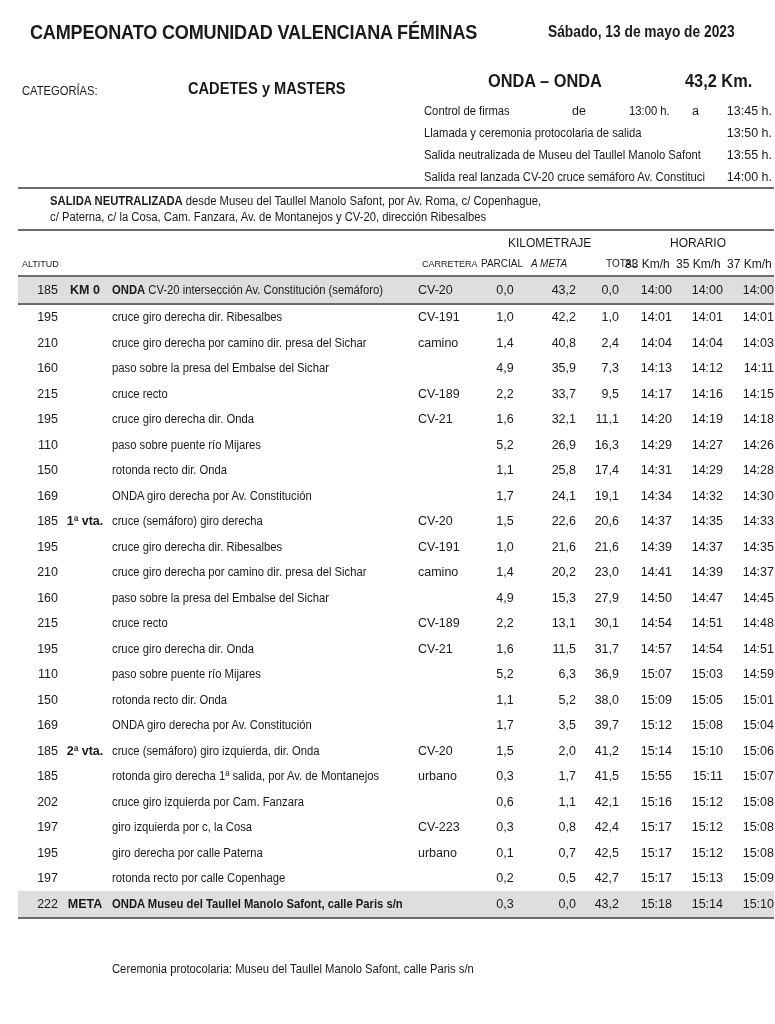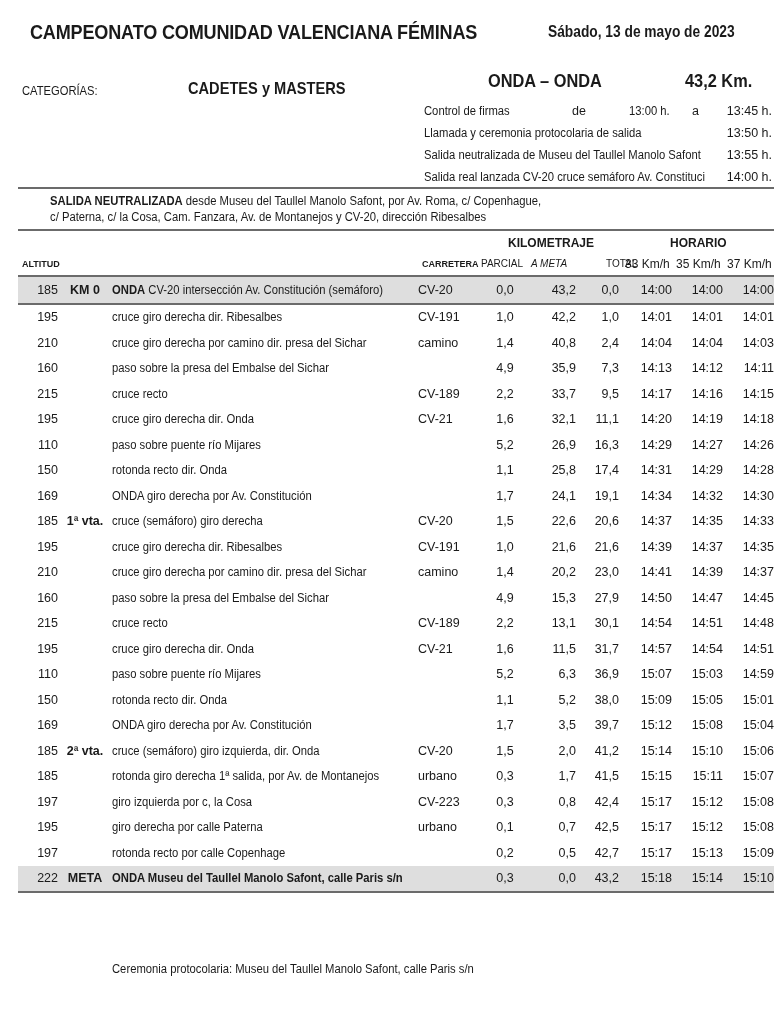--- a/index.html
+++ b/index.html
@@ -13,21 +13,21 @@
   .route { left:488px; top:70px; font-size:19px; font-weight:bold; transform:scaleX(0.86); transform-origin:left top; }
   .distance { left:685px; top:70px; font-size:19px; font-weight:bold; transform:scaleX(0.86); transform-origin:left top; }
   .sched-row { position:absolute; left:424px; width:348px; height:20px; font-size:12.5px; }
   .sched-row span { position:absolute; top:0; white-space:nowrap; }
   .hr-line { position:absolute; height:2px; background:#6b6b6b; }
 
   .note { left:50px; top:193px; font-size:12.5px; line-height:16px; transform:scaleX(0.9); transform-origin:left top; }
   .note b { font-weight:bold; }
 
   .th { position:absolute; font-size:11px; white-space:nowrap; }
-  .th-bold { font-weight:bold; }
+  .th-bold { font-weight:normal; }
 
   table.itin { position:absolute; left:18px; top:277px; width:756px; border-collapse:collapse; font-size:12.5px; table-layout:fixed; }
   table.itin td { height:25.5px; padding:0; white-space:nowrap; overflow:hidden; }
   table.itin tr.hl td { background:#dedede; }
   table.itin tr.hl { border-bottom:2px solid #6b6b6b; }
   .c-alt { width:40px; text-align:right; padding-right:0;margin-left:29px; }
   .c-mark { width:54px; font-weight:bold; text-align:center; }
   .c-desc { width:306px; }
   .c-road { width:68px; }
   .c-par { width:38px; text-align:center; }
@@ -326,23 +326,35 @@
         <td class="c-t3">15:06</td>
       </tr>
       <tr>
         <td class="c-alt">185</td>
         <td class="c-mark"></td>
         <td class="c-desc"><span class="narrow"><span class="b"></span><span>rotonda giro derecha 1ª salida, por Av. de Montanejos</span></span></td>
         <td class="c-road">urbano</td>
         <td class="c-par">0,3</td>
         <td class="c-meta">1,7</td>
         <td class="c-tot">41,5</td>
-        <td class="c-t1">15:15</td>
+        <td class="c-t1">15:55</td>
         <td class="c-t2">15:11</td>
         <td class="c-t3">15:07</td>
+      </tr>
+      <tr>
+        <td class="c-alt">202</td>
+        <td class="c-mark"></td>
+        <td class="c-desc"><span class="narrow"><span class="b"></span><span>cruce giro izquierda por Cam. Fanzara</span></span></td>
+        <td class="c-road"></td>
+        <td class="c-par">0,6</td>
+        <td class="c-meta">1,1</td>
+        <td class="c-tot">42,1</td>
+        <td class="c-t1">15:16</td>
+        <td class="c-t2">15:12</td>
+        <td class="c-t3">15:08</td>
       </tr>
       <tr>
         <td class="c-alt">197</td>
         <td class="c-mark"></td>
         <td class="c-desc"><span class="narrow"><span class="b"></span><span>giro izquierda por c, la Cosa</span></span></td>
         <td class="c-road">CV-223</td>
         <td class="c-par">0,3</td>
         <td class="c-meta">0,8</td>
         <td class="c-tot">42,4</td>
         <td class="c-t1">15:17</td>

